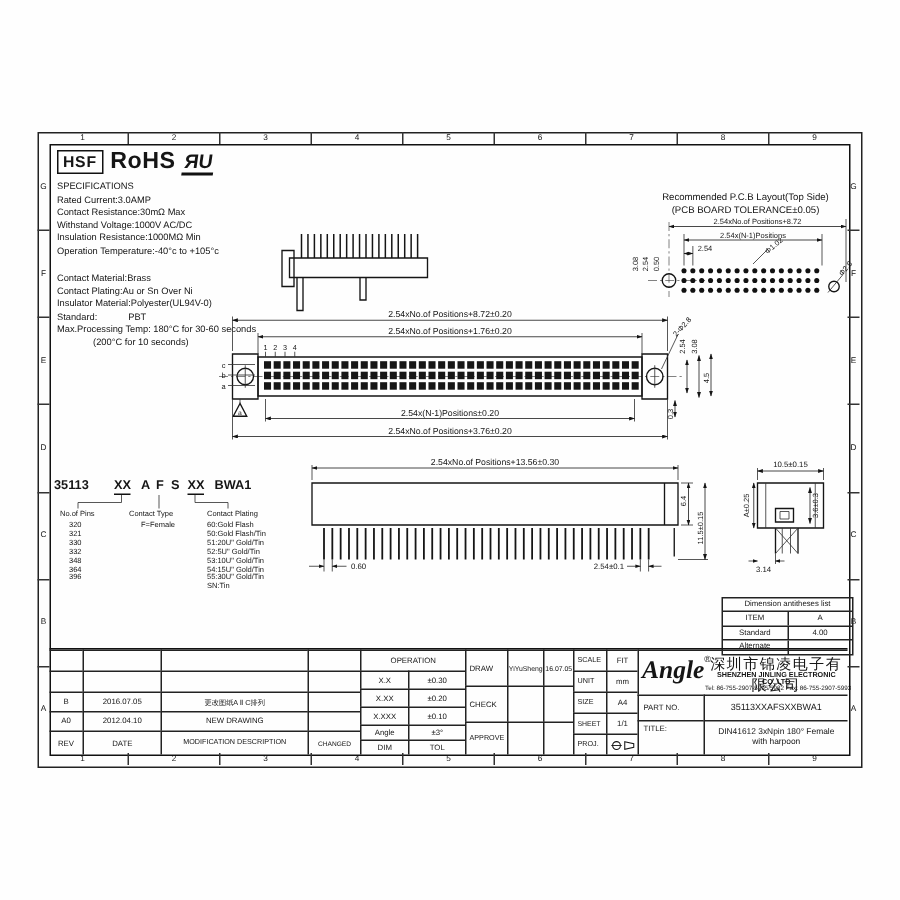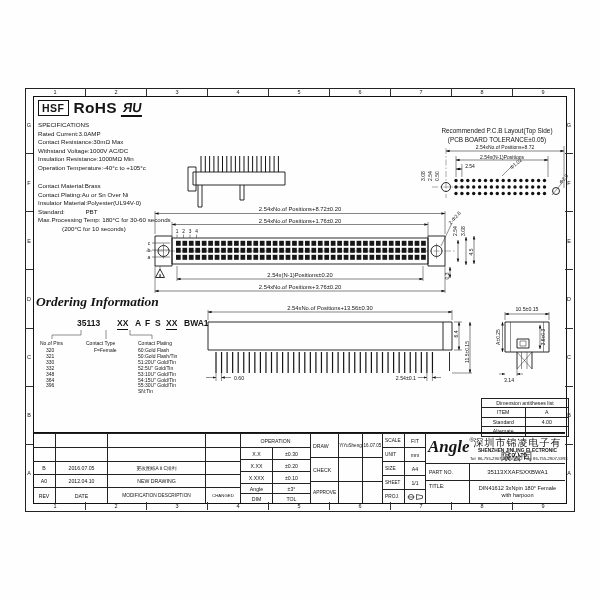--- a/index.html
+++ b/index.html
@@ -8,21 +8,21 @@
   .frame{border:1px solid #222;}
   .inner{border:1.4px solid #111;}
   .zoneH{display:flex;}
   .zoneH .zc{flex:1;border-right:0.8px solid #333;font-size:5.5px;text-align:center;line-height:8px;}
   .zoneH .zc:last-child{border-right:none;}
   .zoneV{display:flex;flex-direction:column;}
   .zoneV .zc{flex:1;border-bottom:0.8px solid #333;font-size:5.5px;text-align:center;display:flex;align-items:center;justify-content:center;}
   .zoneV .zc:last-child{border-bottom:none;}
   .spec{font-size:6.2px;line-height:8.6px;white-space:pre;}
   .ord-title{font-family:"Liberation Serif",serif;font-style:italic;font-weight:bold;font-size:13.5px;}
-  .code{font-weight:bold;font-size:8.5px;margin-left:41px;}
+  .code{font-weight:bold;font-size:8.5px;}
   .u{border-bottom:1.1px solid #111;padding-bottom:0.5px;}
   .colhead{font-size:5px;white-space:pre;}
   .colval{font-size:5px;line-height:5.9px;white-space:pre;}
   .hsf{border:1.6px solid #111;font-weight:bold;font-size:10.5px;padding:1px 3px;letter-spacing:0.5px;}
   .rohs{font-weight:bold;font-size:15.5px;letter-spacing:0.3px;}
   .ul{font-weight:bold;font-size:13px;transform:skewX(-8deg);border-bottom:2.2px solid #111;padding:0 1px;}
   .cell{position:absolute;border-left:0.8px solid #222;border-top:0.8px solid #222;font-size:5.2px;overflow:hidden;box-sizing:border-box;display:flex;align-items:center;}
   .cc{justify-content:center;text-align:center;}
   .dimtbl{border:0.9px solid #222;}
   .dimtbl .r{display:flex;border-top:0.8px solid #222;height:8.4px;}
@@ -101,21 +101,20 @@
   </div>
   <div class="abs" style="left:38px;top:182px;">
     <div class="spec">Contact Material:Brass</div>
     <div class="spec">Contact Plating:Au or Sn Over Ni</div>
     <div class="spec">Insulator Material:Polyester(UL94V-0)</div>
     <div class="spec">Standard:            PBT</div>
     <div class="spec">Max.Processing Temp: 180°C for 30-60 seconds</div>
     <div class="spec">              (200°C for 10 seconds)</div>
   </div>
 
-  <div class="abs ord-title" style="left:36px;top:294px;">Ordering Information</div>
   <div>
     <span class="abs code" style="left:36px;top:318px;">35113</span>
     <span class="abs code u" style="left:76px;top:318px;">XX</span>
     <span class="abs code" style="left:94px;top:318px;">A</span>
     <span class="abs code" style="left:104px;top:318px;">F</span>
     <span class="abs code" style="left:114px;top:318px;">S</span>
     <span class="abs code u" style="left:125px;top:318px;">XX</span>
     <span class="abs code" style="left:143px;top:318px;">BWA1</span>
   </div>
   <div class="abs colhead" style="left:40px;top:340px;">No.of Pins</div>

